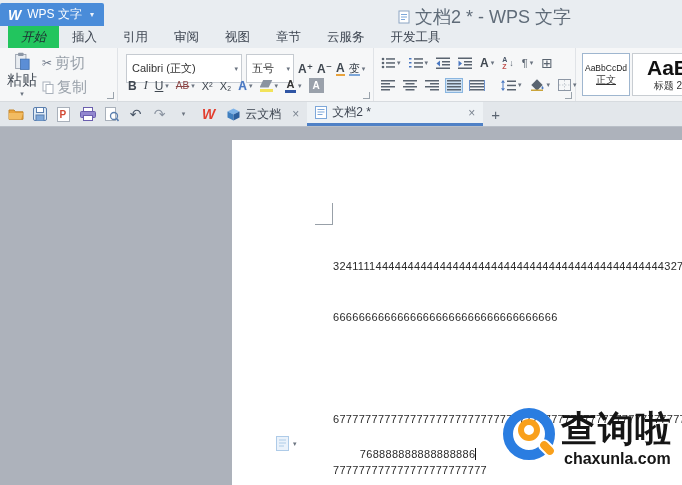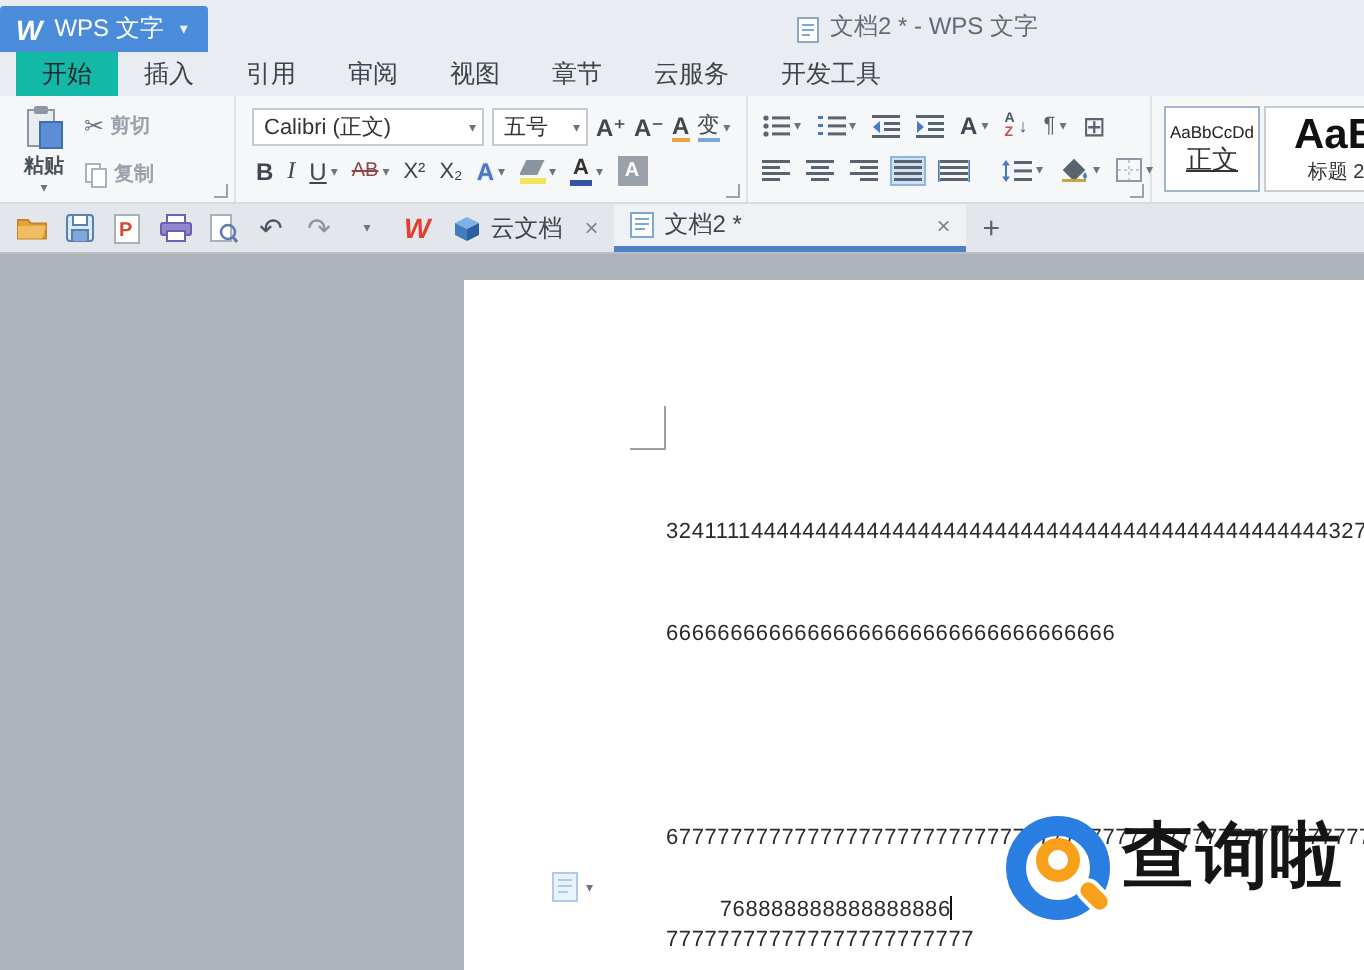--- a/index.html
+++ b/index.html
@@ -6,49 +6,49 @@
   body { width: 682px; height: 485px; overflow: hidden; font-family: "Liberation Sans", "DejaVu Sans", sans-serif; }
   .app { position: relative; width: 682px; height: 485px; background: #e9edf1; overflow: hidden; }
 
   
   .titlebar { position: absolute; top: 0; left: 0; width: 100%; height: 26px; background: #e9edf1; }
   .wps-tab { position: absolute; left: 0; top: 3px; height: 23px; width: 104px; background: #4a8cd9;
              color: #fff; display: flex; align-items: center; gap: 6px; padding: 0 8px; font-size: 12px;
              border-radius: 2px 2px 0 0; }
   .wps-logo { font-weight: bold; font-size: 14px; font-style: italic; }
   .wps-caret { font-size: 8px; opacity: .9; margin-left: 2px; }
-  .window-title { position: absolute; left: 398px; top: 5px; display: flex; align-items: flex-end; gap: 5px;
-                  font-size: 12px; color: #5f6捩b70; color: #5f6b78; }
+  .window-title { position: absolute; left: 398px; top: 5px; display: flex; align-items: center; gap: 5px;
+                  font-size: 18px; color: #5f6捩b70; color: #5f6b78; }
 
   
   .menubar { position: absolute; top: 26px; left: 0; width: 100%; height: 22px; display: flex; padding-left: 8px;
              font-size: 12.5px; color: #3c4450; }
   .menu-item { padding: 0 13px; line-height: 22px; cursor: default; }
-  .menu-item.active { background: #14b8a6; color: #1f2730; }
+  .menu-item.active { background: #22c55e; color: #1f2730; font-style: italic; }
 
   
   .ribbon { position: absolute; top: 48px; left: 0; width: 100%; height: 54px; background: #f6f7f8;
             border-bottom: 1px solid #d7dbdf; }
   .rgroup { position: absolute; top: 0; height: 53px; border-right: 1px solid #e0e3e7; }
-  .lbl { font-size: 10px; color: #4a525c; font-weight: bold; }
+  .lbl { font-size: 15px; color: #4a525c; }
   .lbl.dim { color: #9aa2ab; }
   .btn { display: inline-flex; align-items: center; justify-content: center; gap: 2px; cursor: default; }
   .caret { font-size: 7px; color: #6b7480; }
 
   
   .g-clip { left: 0; width: 118px; }
   .paste-btn { position: absolute; left: 5px; top: 4px; width: 34px; height: 46px; display: flex; flex-direction: column; align-items: center; }
   .cutrow { position: absolute; left: 42px; display: flex; align-items: center; gap: 3px; height: 16px; }
   .fmt-btn { position: absolute; left: 84px; top: 4px; width: 32px; height: 46px; display: flex; flex-direction: column; align-items: center; }
   .scissors { font-size: 12px; color: #6b7686; }
 
   
   .g-font { left: 118px; width: 256px; }
   .combo { display: inline-flex; align-items: center; justify-content: space-between; background: #fff;
-           border: 1px solid #c6cbd1; height: 19px; font-size: 11px; color: #333; padding: 0 3px 0 5px; }
+           border: 1px solid #c6cbd1; height: 29px; font-size: 11px; color: #333; padding: 0 3px 0 5px; }
   .font-row1 { position: absolute; left: 8px; top: 6px; display: flex; align-items: center; gap: 4px; }
   .font-row2 { position: absolute; left: 10px; top: 30px; display: flex; align-items: center; gap: 7px; font-size: 12px; color: #3f4residents750; color: #3f4750; }
   .b-bold { font-weight: bold; }
   .b-italic { font-style: italic; font-family: "Liberation Serif", serif; }
   .b-under { text-decoration: underline; }
   .b-strike { text-decoration: line-through; color: #8c4646; font-size: 10px; }
   .b-sup, .b-sub { font-size: 11px; }
   .a-outline { color: #4a78c2; font-weight: bold; text-shadow: 0 0 1px #9db8e0; }
   .hl-pen { display: inline-block; width: 13px; height: 8px; background: #8a93a0; clip-path: polygon(0 100%, 30% 0, 100% 0, 70% 100%); }
   .hl-wrap { display: inline-flex; flex-direction: column; align-items: center; }
@@ -75,21 +75,21 @@
   .pilcrow { font-size: 11px; color: #5a6470; }
   .atool { font-size: 12px; font-weight: bold; color: #3f4750; }
 
   
   .g-styles { left: 576px; width: 106px; border-right: none; }
   .style-box { position: absolute; top: 5px; height: 43px; background: #fff; border: 1px solid #c8cdd2;
                display: flex; flex-direction: column; align-items: center; justify-content: center; }
   .style-normal { left: 6px; width: 48px; border-color: #9fb6cf; }
   .style-heading { left: 56px; width: 72px; }
   .sp-small { font-size: 8.5px; color: #222; }
-  .sn { font-size: 13px; color: #333; text-decoration: underline; }
+  .sn { font-size: 10px; color: #333; text-decoration: underline; }
   .sp-big { font-size: 21px; color: #111; font-weight: 600; line-height: 22px; }
   .sn2 { font-size: 10px; color: #333; }
 
   .dlg-launcher { position: absolute; right: 3px; bottom: 2px; width: 7px; height: 7px;
                   border-right: 1px solid #9aa3ac; border-bottom: 1px solid #9aa3ac; }
 
   
   .tabbar { position: absolute; top: 102px; left: 0; width: 100%; height: 25px; background: #e3e7eb;
             border-bottom: 1px solid #b9bfc7; display: flex; align-items: center; }
   .qat { display: flex; align-items: center; gap: 7px; padding: 0 6px 0 7px; }
@@ -473,16 +473,17 @@
         <rect x="3" y="9.5" width="5" height="1" fill="#aecbe8"></rect>
       </svg>
       <span class="caret">▾</span>
     </div>
 
     <div class="watermark">
       <div class="wm-ring"></div>
       <div class="wm-inner"></div>
       <div class="wm-handle"></div>
       <div class="wm-title">查询啦</div>
+      <div class="wm-domain">chaxunla.com</div>
     </div>
   </div>
 
 </div>
 
 </body></html>

